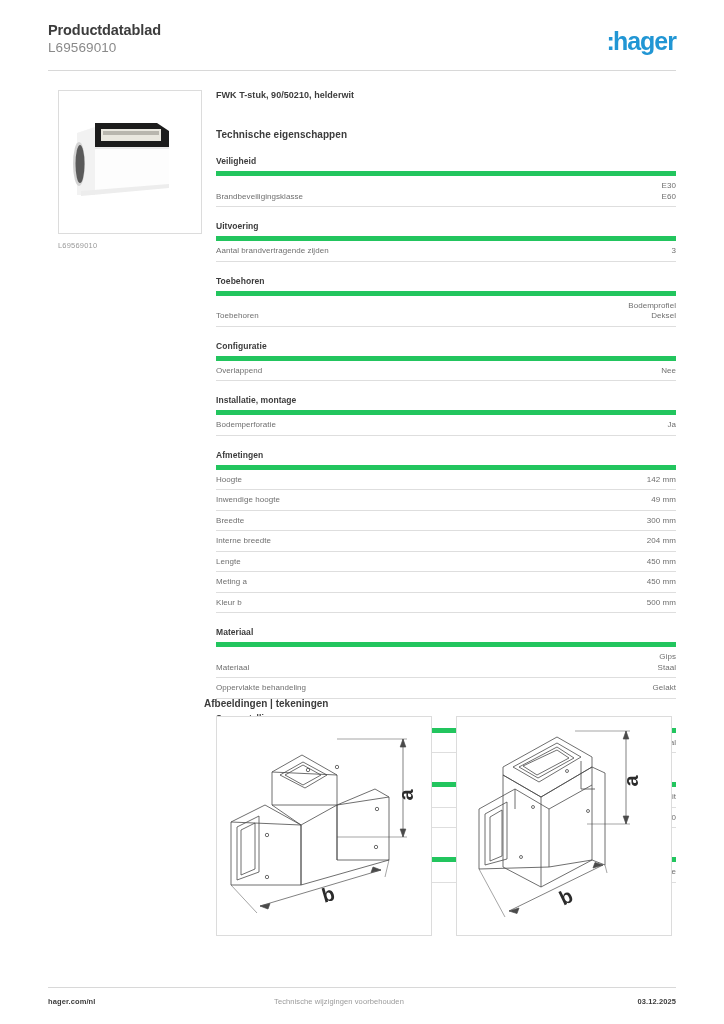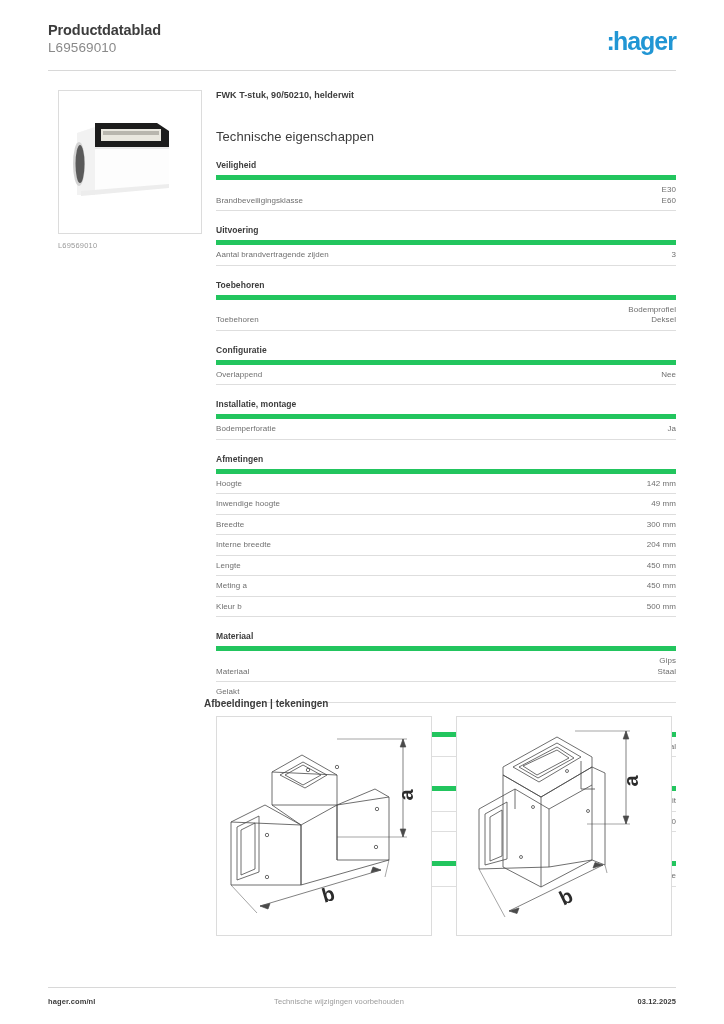--- a/index.html
+++ b/index.html
@@ -100,22 +100,22 @@
     width: 460px;
   }
   .product-title {
     font-size: 9px;
     font-weight: bold;
     color: #3c3c3c;
     letter-spacing: 0.05px;
     margin-bottom: 29px;
   }
   .spec-heading {
-    font-size: 13px;
-    font-weight: normal;
+    font-size: 10px;
+    font-weight: bold;
     color: #3c3c3c;
     margin-bottom: 16px;
     letter-spacing: 0.05px;
   }
   .group {
     margin-bottom: 0;
   }
   .group-title {
     font-size: 8.5px;
     font-weight: bold;
@@ -323,20 +323,21 @@
         </div>
         <div class="group-gap"></div>
         <div class="group">
           <div class="group-title">Materiaal</div>
           <div class="row">
             <div class="row-label">Materiaal</div>
             <div class="row-value">Gips
 Staal</div>
           </div>
           <div class="row">
+            <div class="row-label">Oppervlakte behandeling</div>
             <div class="row-value">Gelakt</div>
           </div>
         </div>
         <div class="group-gap"></div>
         <div class="group">
           <div class="group-title">Samenstelling</div>
           <div class="row">
             <div class="row-label">Plaatmateriaal</div>
             <div class="row-value">Staal</div>
           </div>

